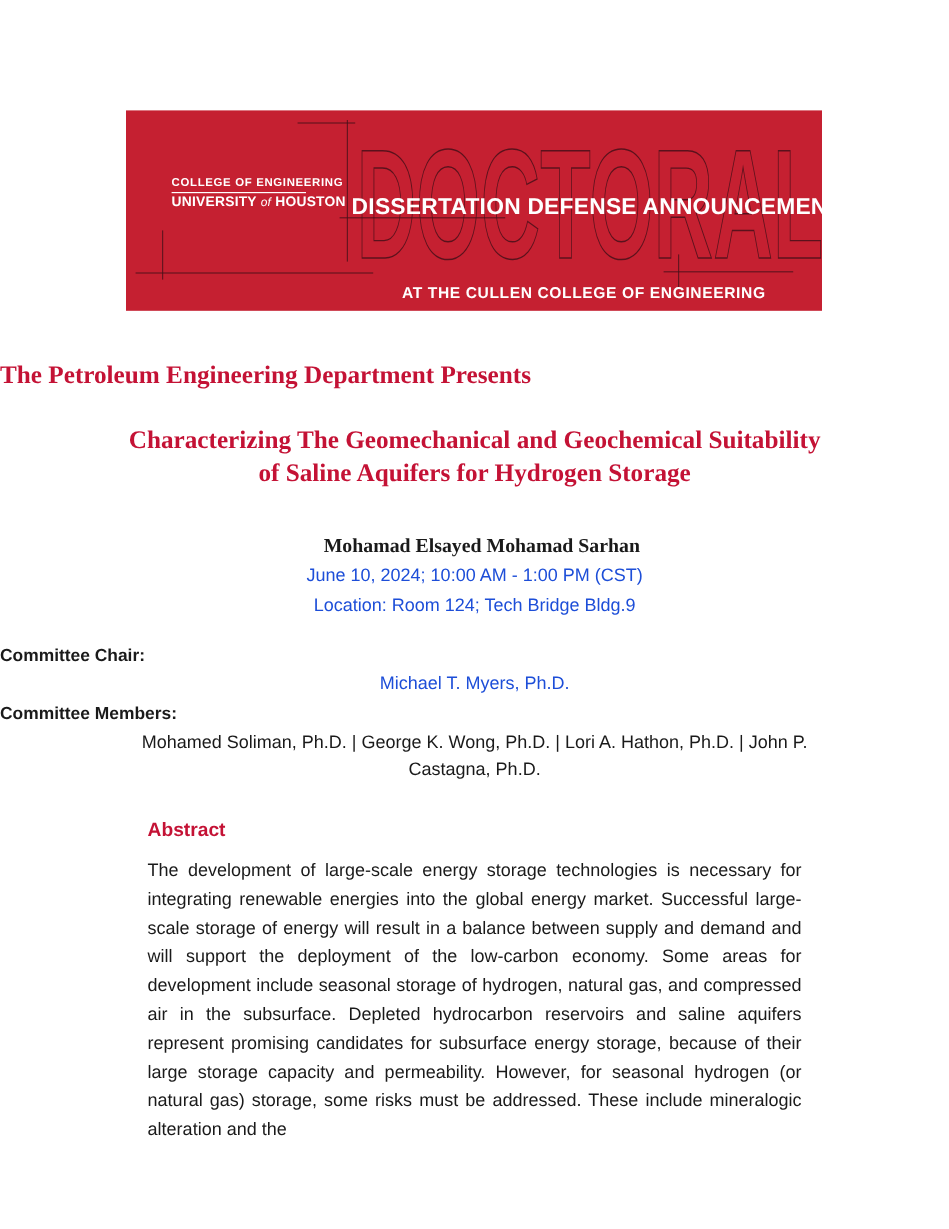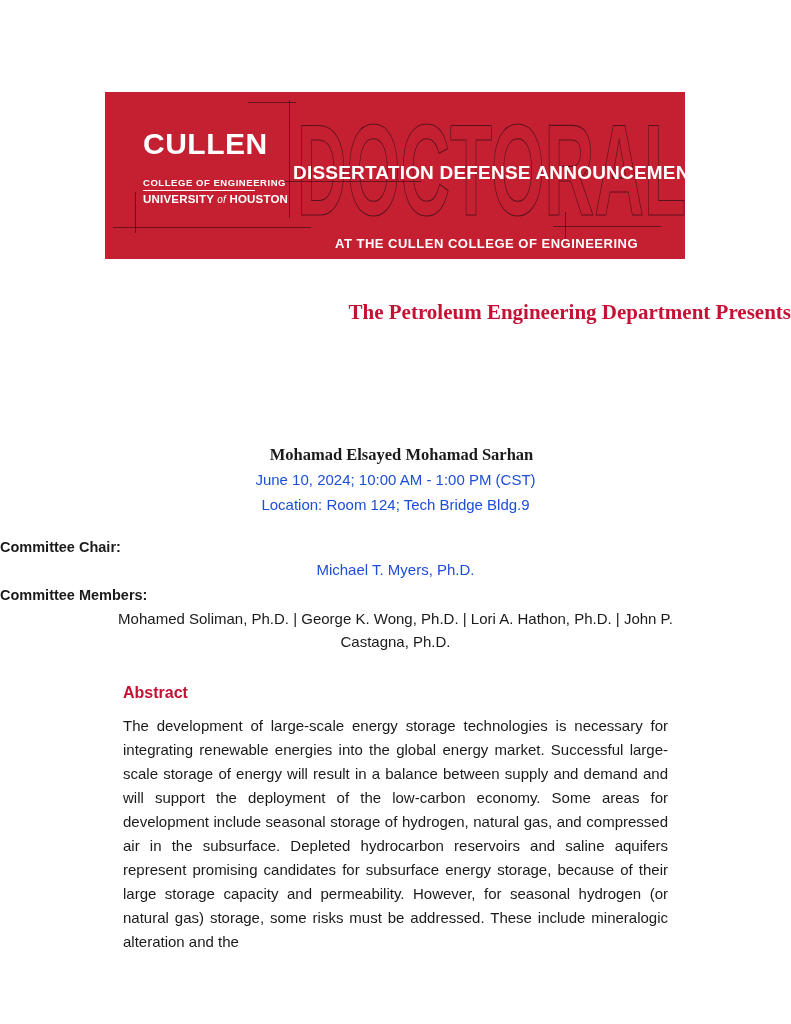--- a/index.html
+++ b/index.html
@@ -53,21 +53,21 @@
   .m1 { left:184px; top:8px;   width:1px;   height:118px; }
   .m2 { left:143px; top:10px;  width:48px;  height:1px; }
   .m3 { left:178px; top:89px;  width:138px; height:1px; }
   .m4 { left:8px;   top:135px; width:198px; height:1px; }
   .m5 { left:30px;  top:100px; width:1px;   height:41px; }
   .m6 { left:448px; top:134px; width:108px; height:1px; }
   .m7 { left:460px; top:120px; width:1px;   height:28px; }
 
   
   .presents {
-    position:absolute; left:0; top:299px; width:791px; text-align:right;
+    position:absolute; left:0; top:299px; width:791px; text-align:left;
     font-family:"Liberation Serif", serif; font-weight:700; font-size:21px;
     color:var(--accent-red, #C41235); line-height:26px;
   }
   .diss-title {
     position:absolute; left:105px; top:352px; width:581px; text-align:center;
     font-family:"Liberation Serif", serif; font-weight:700; font-size:21px;
     color:var(--accent-red, #C41235); line-height:28px;
   }
   .speaker-name {
     position:absolute; left:0; top:444px; width:791px; text-align:center;
@@ -110,36 +110,36 @@
 
     <span class="mark m1"></span>
     <span class="mark m2"></span>
     <span class="mark m3"></span>
     <span class="mark m4"></span>
     <span class="mark m5"></span>
     <span class="mark m6"></span>
     <span class="mark m7"></span>
 
     <div class="logo">
-      <div class="logo-name">CULLEN</div>
       <div class="logo-college">COLLEGE OF ENGINEERING</div>
       <div class="logo-rule"></div>
       <div class="logo-univ">
         <span>UNIVERSITY</span>
         <span class="of">of</span>
         <span class="houston">HOUSTON</span>
       </div>
     </div>
 
     <div class="headline">DISSERTATION DEFENSE ANNOUNCEMENT</div>
     <div class="subheadline">AT THE CULLEN COLLEGE OF ENGINEERING</div>
   </header>
 
   <h2 class="presents">The Petroleum Engineering Department Presents</h2>
 
+  <h1 class="diss-title">Characterizing The Geomechanical and Geochemical Suitability of Saline Aquifers for Hydrogen Storage</h1>
 
   <div class="speaker-name">Mohamad Elsayed Mohamad Sarhan</div>
 
   <div class="meta-line dt">June 10, 2024; 10:00 AM - 1:00 PM (CST)</div>
 
   <div class="meta-line loc">Location: Room 124; Tech Bridge Bldg.9</div>
 
   <div class="committee-label chair-label">Committee Chair:</div>
 
   <div class="meta-line chair-name">Michael T. Myers, Ph.D.</div>

